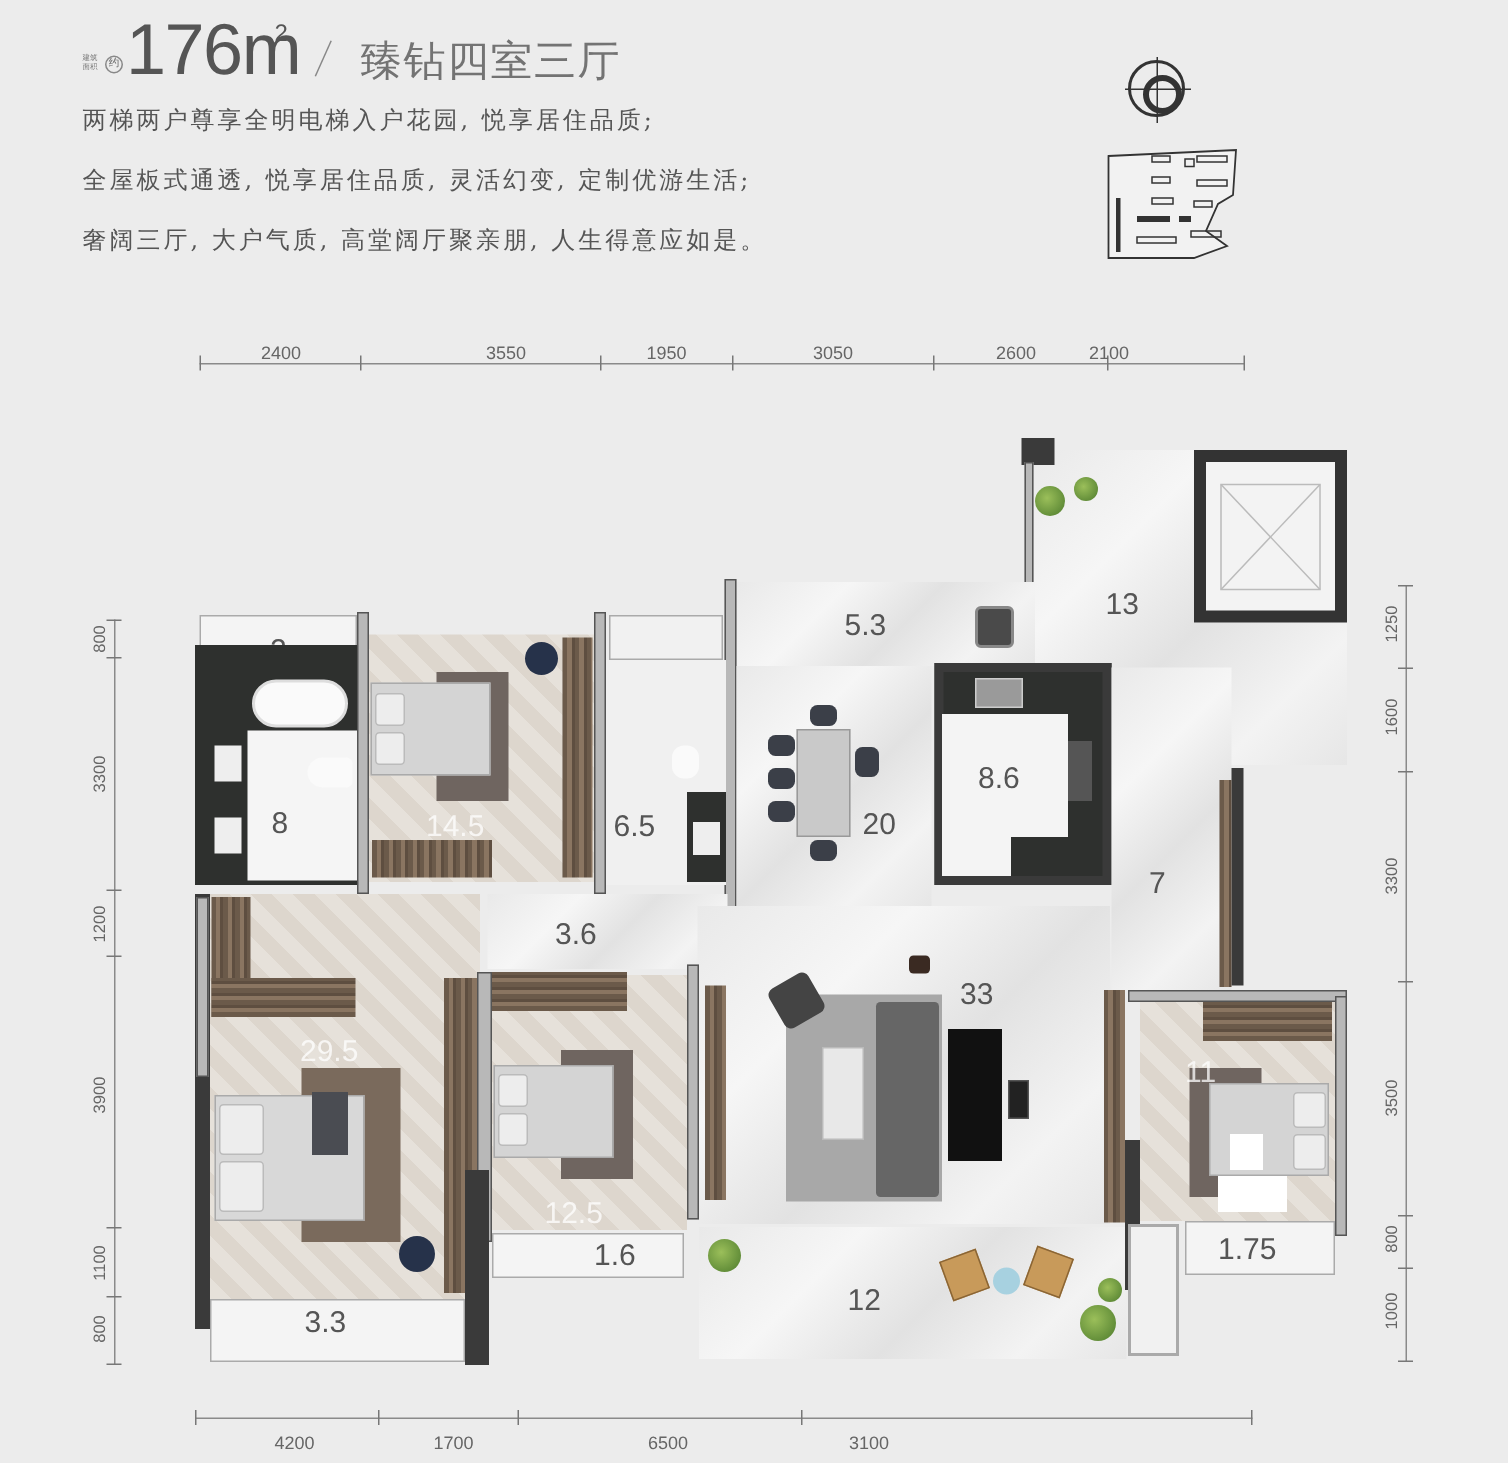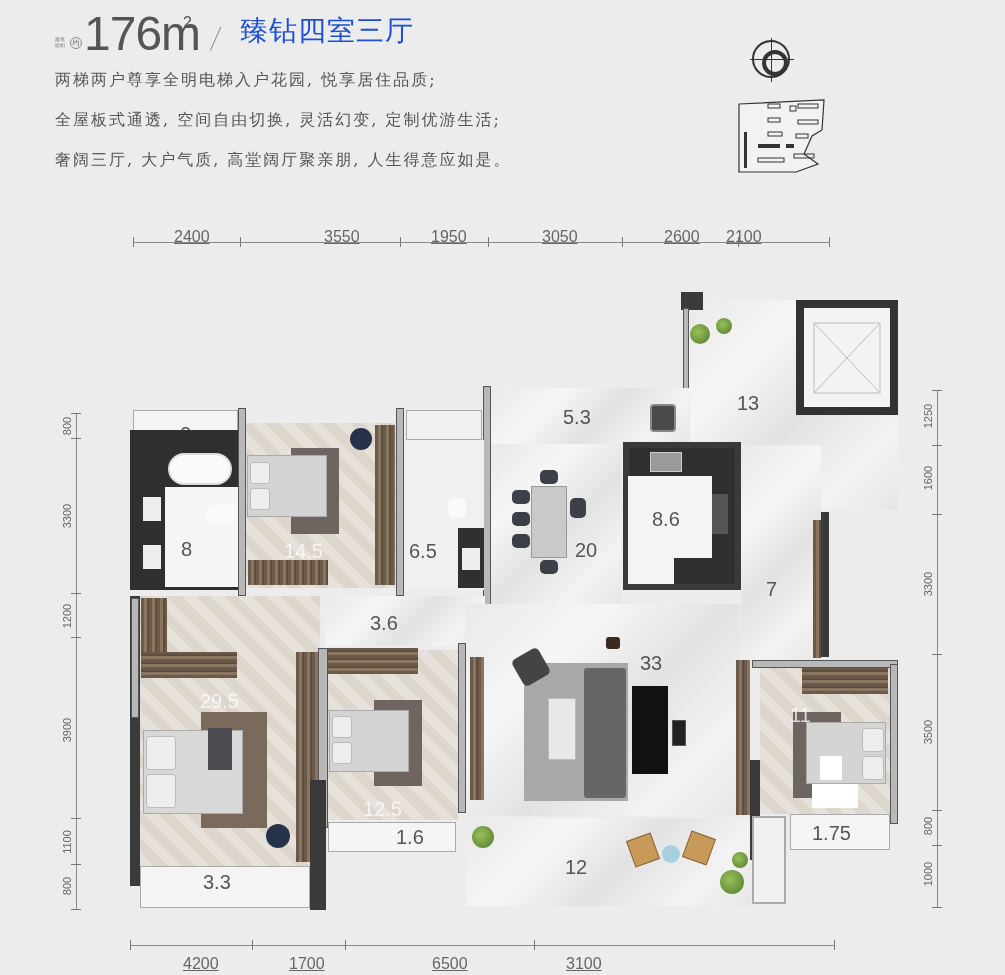--- a/index.html
+++ b/index.html
@@ -11,36 +11,36 @@
     position: relative;
   }
   .abs { position: absolute; }
 
   
   .area-label { left: 55px; top: 36px; font-size: 5px; line-height: 6px; color: #777; width: 14px; }
   .area-badge { left: 70px; top: 37px; width: 12px; height: 12px; border: 1px solid #888; border-radius: 50%; font-size: 7px; text-align: center; line-height: 10px; color: #666; }
   .area-num { left: 84px; top: 6px; font-size: 48px; font-weight: 300; color: #555; letter-spacing: -1px; font-family: "Liberation Sans", sans-serif; }
   .area-sup { left: 183px; top: 14px; font-size: 16px; color: #555; }
   .slash { left: 215px; top: 26px; width: 1px; height: 26px; background: #888; transform: rotate(24deg); }
-  .title-cn { left: 240px; top: 12px; font-size: 28px; color: #1d4ed8; font-family: "DejaVu Serif", serif; letter-spacing: 1px; }
+  .title-cn { left: 240px; top: 22px; font-size: 28px; color: #737373; font-family: "DejaVu Serif", serif; letter-spacing: 1px; }
   .desc { left: 55px; font-size: 16px; color: #555; font-family: "DejaVu Serif", serif; letter-spacing: 2px; }
 
   
   .compass { left: 752px; top: 40px; width: 38px; height: 38px; border: 2px solid #333; border-radius: 50%; }
   .compass::before { content: ""; position: absolute; left: 8px; top: 8px; width: 18px; height: 18px; border: 4px solid #333; border-radius: 50%; }
   .compass .cross-v { position: absolute; left: 17px; top: -4px; width: 1px; height: 44px; background: #333; }
   .compass .cross-h { position: absolute; top: 17px; left: -4px; height: 1px; width: 44px; background: #333; }
 
   
   .sitemap { left: 738px; top: 98px; width: 88px; height: 75px; }
 
   
   .dim-line { background: #8a8a8a; }
   .tick { background: #777; }
-  .dim-label { font-size: 16px; color: #666; text-decoration: underline; }
+  .dim-label { font-size: 12px; color: #666; }
   .vlabel { font-size: 11px; color: #666; transform: rotate(-90deg); transform-origin: center; width: 40px; text-align: center; }
 
   
   .room { position: absolute; }
   .marble { background: linear-gradient(135deg, #e9e9e9 0%, #f6f6f6 30%, #e2e2e2 55%, #f3f3f3 80%, #e6e6e6 100%); }
   .wood-floor { background: repeating-linear-gradient(45deg, #e6e1da 0 10px, #ddd6cd 10px 20px); }
   .wall-dark { background: #3a3a3a; }
   .wall-grey { background: #b8b8b8; border: 1px solid #555; }
   .wardrobe { background: repeating-linear-gradient(90deg, #6b5a4a 0 3px, #8a7561 3px 6px, #5e4e40 6px 8px); }
   .wardrobe-h { background: repeating-linear-gradient(0deg, #6b5a4a 0 3px, #8a7561 3px 6px, #5e4e40 6px 8px); }
@@ -56,21 +56,21 @@
 </head>
 <body>
 
 <div class="abs area-label">建筑面积</div>
 <div class="abs area-badge">约</div>
 <div class="abs area-num">176m</div>
 <div class="abs area-sup">2</div>
 <div class="abs slash"></div>
 <div class="abs title-cn">臻钻四室三厅</div>
 <div class="abs desc" style="top:70px">两梯两户尊享全明电梯入户花园, 悦享居住品质;</div>
-<div class="abs desc" style="top:110px">全屋板式通透, 空间自由切换, 灵活幻变, 定制优游生活;</div>
+<div class="abs desc" style="top:110px">全屋板式通透, 悦享居住品质, 灵活幻变, 定制优游生活;</div>
 <div class="abs desc" style="top:150px">奢阔三厅, 大户气质, 高堂阔厅聚亲朋, 人生得意应如是。</div>
 
 <div class="abs compass">
   <div class="cross-v"></div>
     <div class="cross-h"></div>
 </div>
 
 <svg class="abs sitemap" viewBox="0 0 88 75">
   <polygon points="1,6 86,2 84,32 74,38 66,56 80,66 58,74 1,74" fill="#f2f2f2" stroke="#333" stroke-width="1.2"></polygon>
   <rect x="6" y="34" width="3" height="36" fill="#333"></rect>

